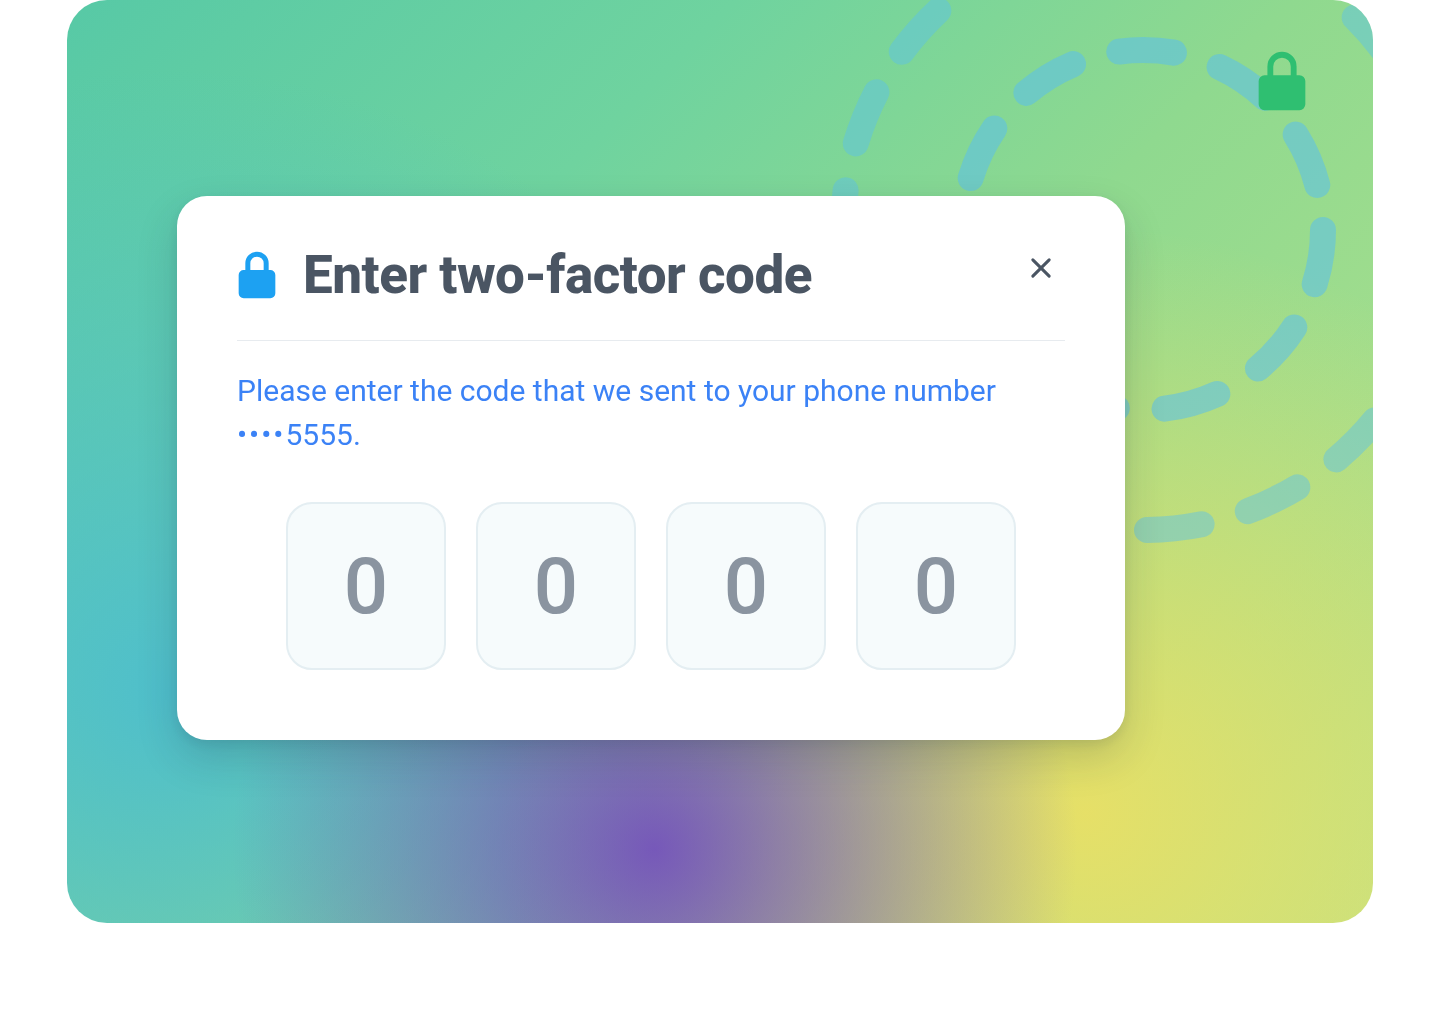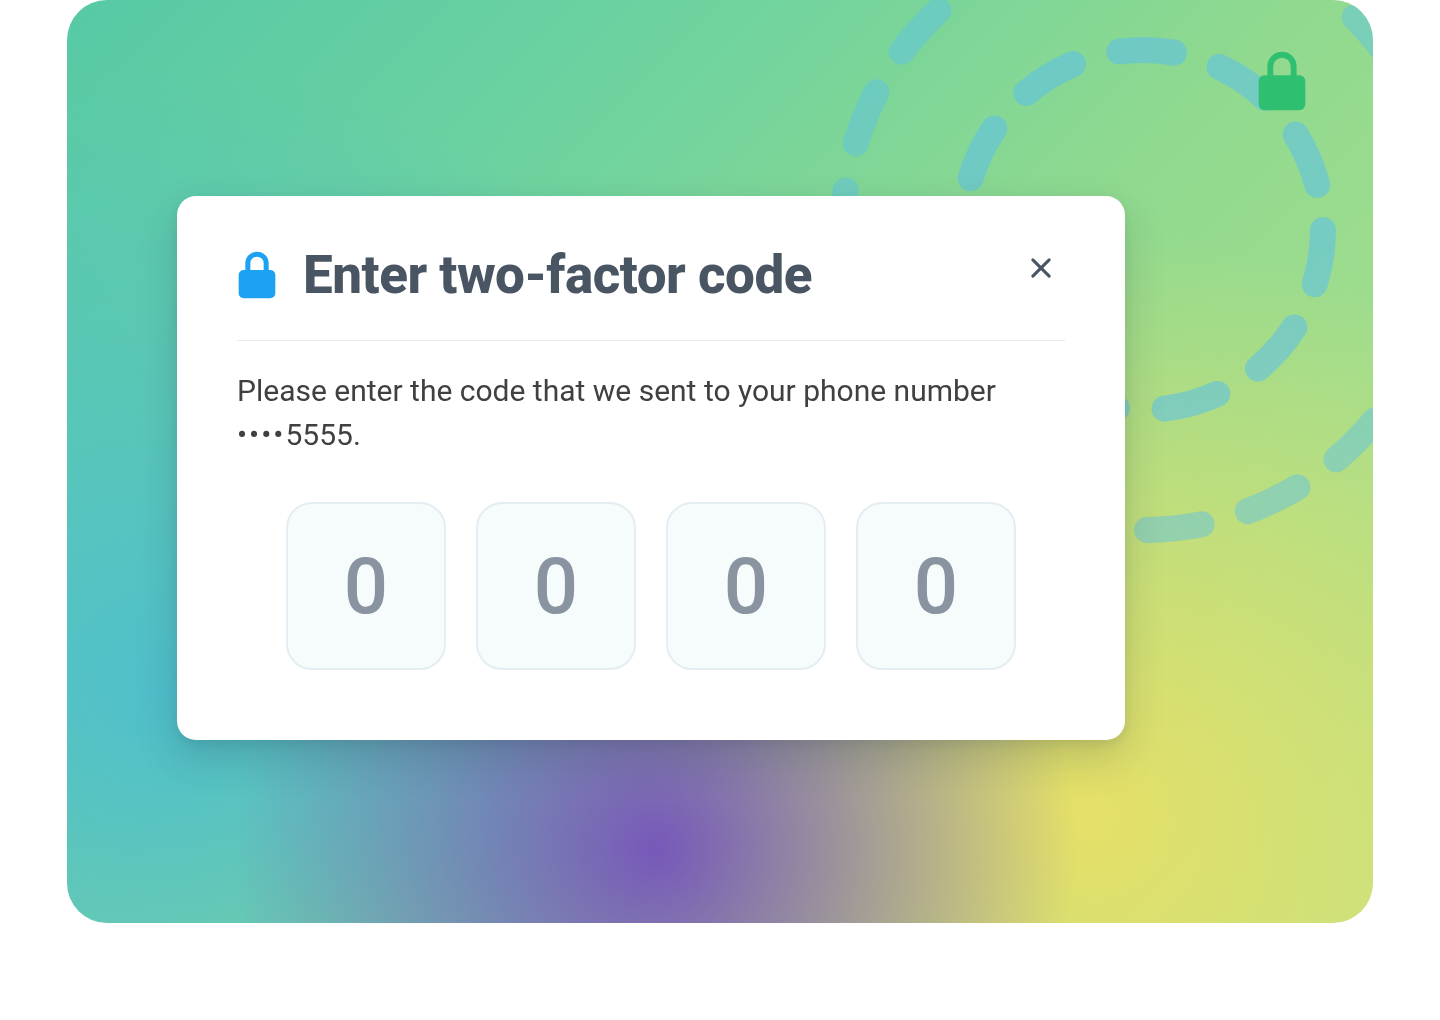--- a/index.html
+++ b/index.html
@@ -46,21 +46,21 @@
     pointer-events: none;
   }
   .corner-lock svg { width: 100%; height: 100%; }
 
   .card {
     position: absolute;
     top: 196px;
     left: 110px;
     width: 948px;
     background: #fff;
-    border-radius: 19px;
+    border-radius: 30px;
     box-shadow: 0 18px 40px rgba(30, 41, 59, 0.18), 0 4px 10px rgba(30,41,59,0.08);
     padding: 48px 60px 70px 60px;
   }
 
   .card-header {
     display: flex;
     align-items: center;
     gap: 26px;
     position: relative;
   }
@@ -96,21 +96,21 @@
 
   .divider {
     height: 1px;
     background: #e7ebef;
     margin: 34px 0 28px 0;
   }
 
   .instructions {
     font-size: 30px;
     line-height: 1.45;
-    color: #404040;
+    color: #3b82f6;
     font-weight: 400;
   }
   .instructions .mask {
     letter-spacing: 2px;
   }
 
   .code-row {
     margin-top: 46px;
     display: flex;
     justify-content: center;

